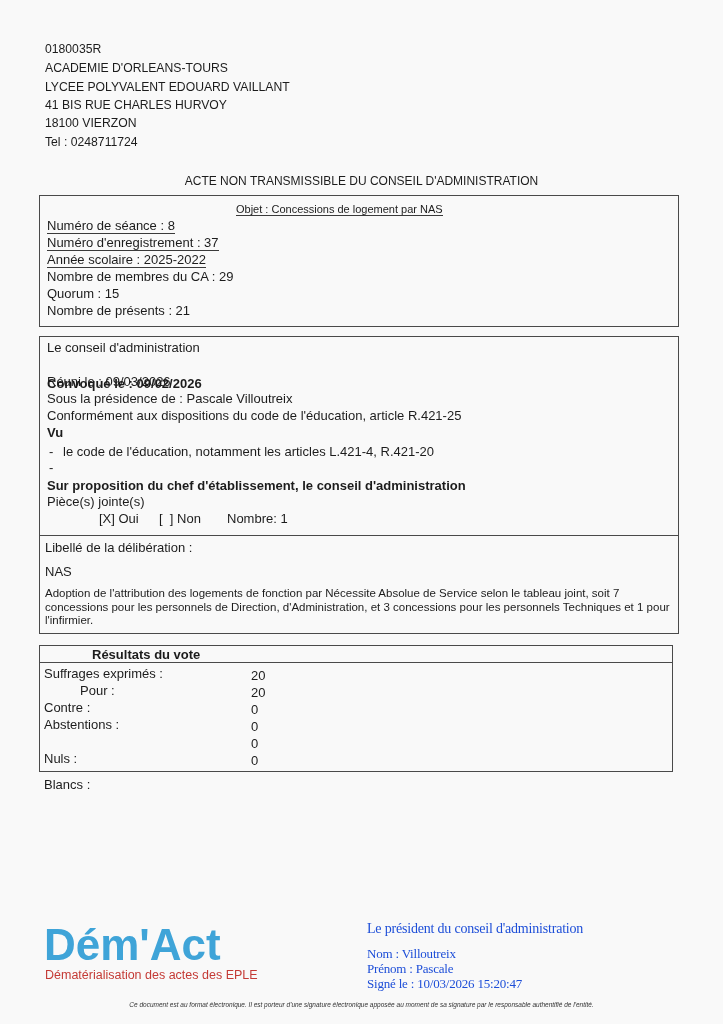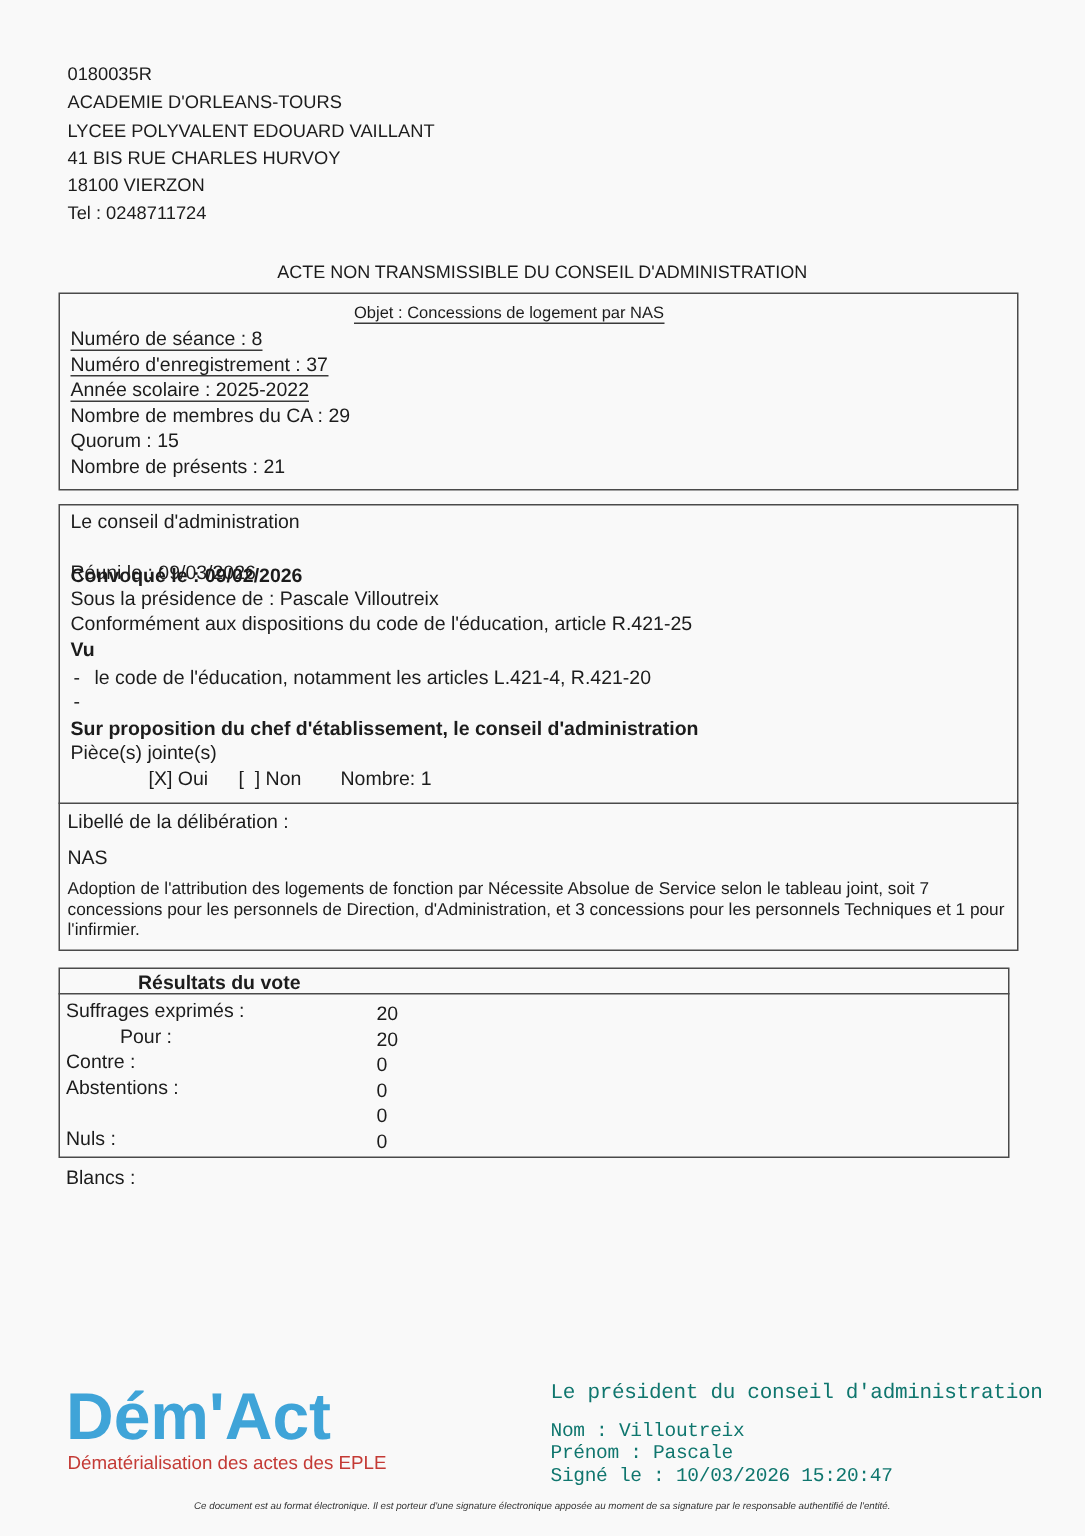--- a/index.html
+++ b/index.html
@@ -13,21 +13,21 @@
   .box { position: absolute; border: 1px solid #4a4a4a; box-sizing: border-box; }
   .t { position: absolute; font-size: 13px; white-space: nowrap; }
   .ul { border-bottom: 1px solid #3a3a3a; padding-bottom: 0px; }
   .hr { position: absolute; height: 0; border-top: 1px solid #4a4a4a; }
   .b { font-weight: bold; }
   .logo-text {
     position: absolute; left: 44px; top: 920px; font-size: 44px; font-weight: bold;
     color: #3fa4d8; letter-spacing: 0px; font-family: "Liberation Sans", sans-serif;
   }
   .logo-sub { position: absolute; left: 45px; top: 968px; font-size: 12.5px; color: #c43a35; }
-  .sig { position: absolute; font-family: Liberation Mono, monospace; font-size: 13px; color: #0f766e; letter-spacing: -0.2px; }
+  .sig { position: absolute; font-family: Liberation Serif, serif; font-size: 13px; color: #1d4ed8; letter-spacing: -0.2px; }
   .footnote { position: absolute; left: 0; width: 723px; top: 1001px; text-align: center; font-size: 6.5px; font-style: italic; color: #333; }
 </style>
 </head>
 <body>
 
 <div>
   <div class="hdr-line" style="top:40px">0180035R</div>
   <div class="hdr-line" style="top:59px">ACADEMIE D'ORLEANS-TOURS</div>
   <div class="hdr-line" style="top:78px">LYCEE POLYVALENT EDOUARD VAILLANT</div>
   <div class="hdr-line" style="top:96px">41 BIS RUE CHARLES HURVOY</div>

